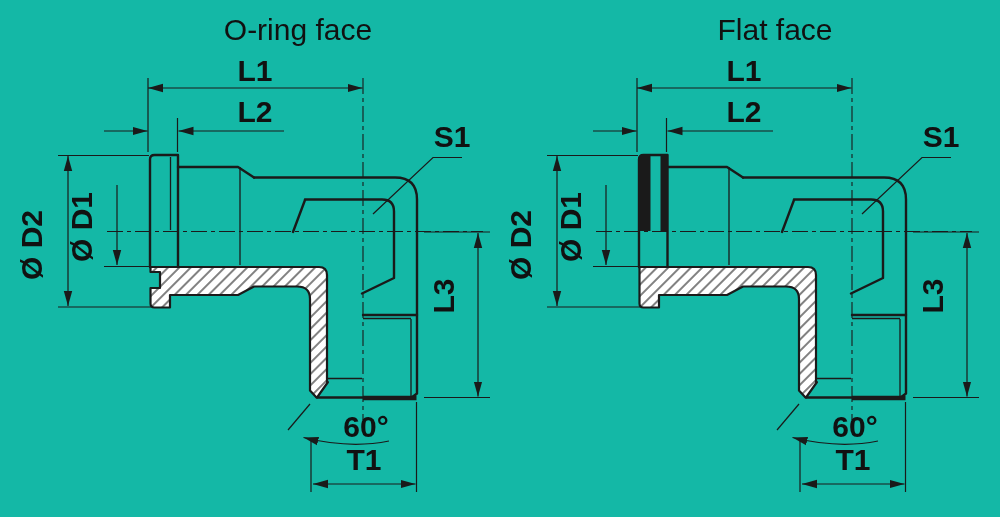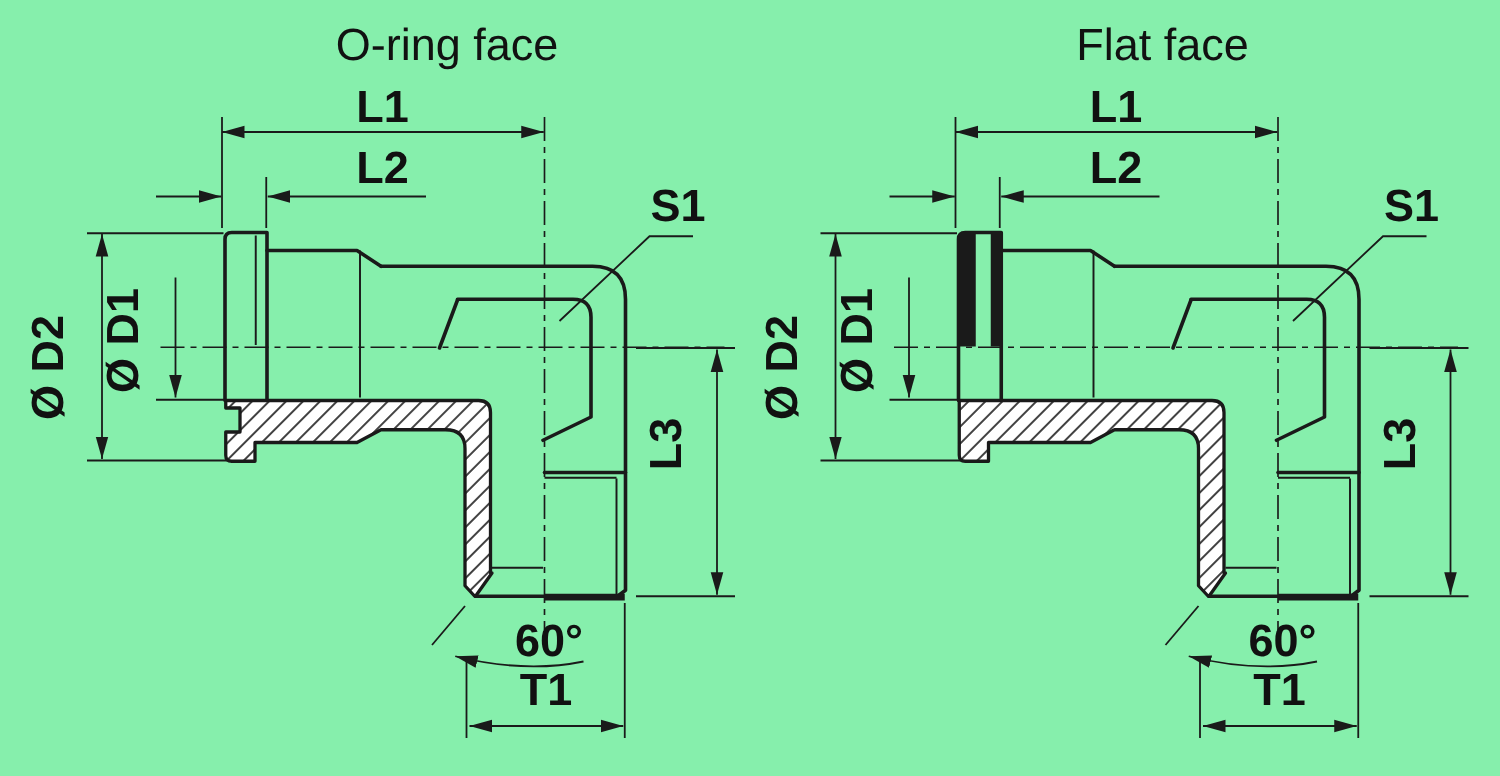--- a/index.html
+++ b/index.html
@@ -1,16 +1,16 @@
 <!DOCTYPE html>
 <html><head>
 <meta charset="utf-8">
 <style>
   html,body{margin:0;padding:0;background:#ffffff;}
-  .canvas{position:relative;width:1000px;height:517px;background:#86efac;overflow:hidden;
+  .canvas{position:relative;width:1000px;height:517px;background:#14b8a6;overflow:hidden;
           font-family:"Liberation Sans",sans-serif;}
   svg{display:block;}
   .o1{stroke:#1a1a1a;stroke-width:1.3;fill:none;}
   .o2{stroke:#1a1a1a;stroke-width:2.4;fill:none;stroke-linejoin:round;stroke-linecap:round;}
   .o4{stroke:#1a1a1a;stroke-width:4.5;fill:none;}
   .cl{stroke:#1a1a1a;stroke-width:1.1;fill:none;stroke-dasharray:16 4 4 4;}
   .dl{stroke:#1a1a1a;stroke-width:1.2;fill:none;}
   .hatched{fill:url(#hatch);stroke:#1a1a1a;stroke-width:2.2;stroke-linejoin:round;}
   .solid{fill:#1a1a1a;stroke:none;}
   .lbl{font-family:"Liberation Sans",sans-serif;font-weight:bold;font-size:30px;fill:#111111;text-anchor:middle;}

